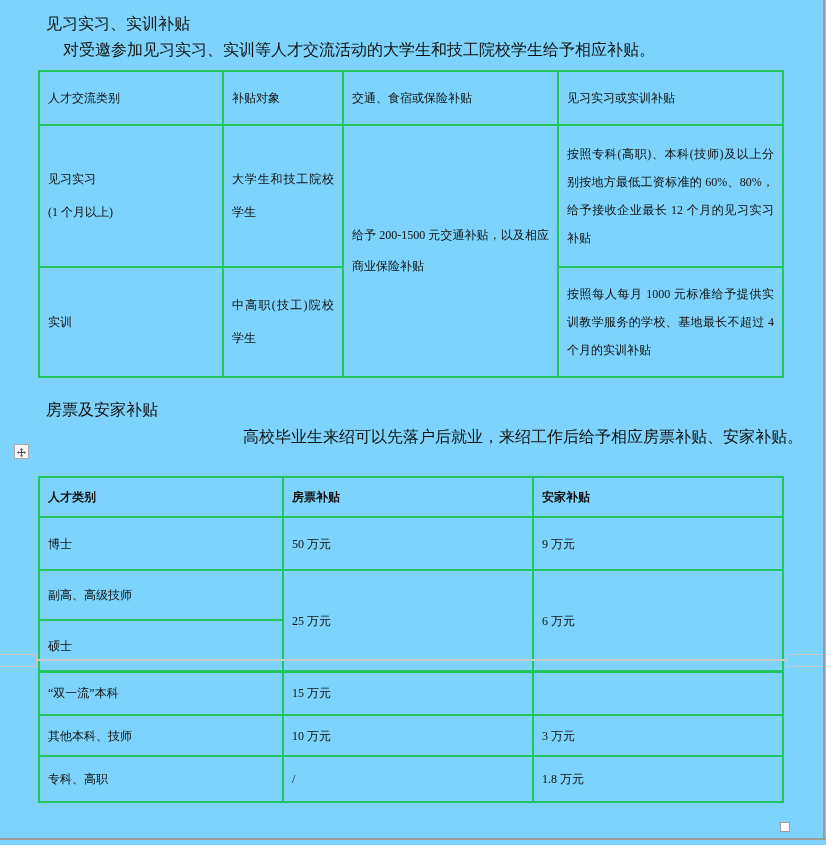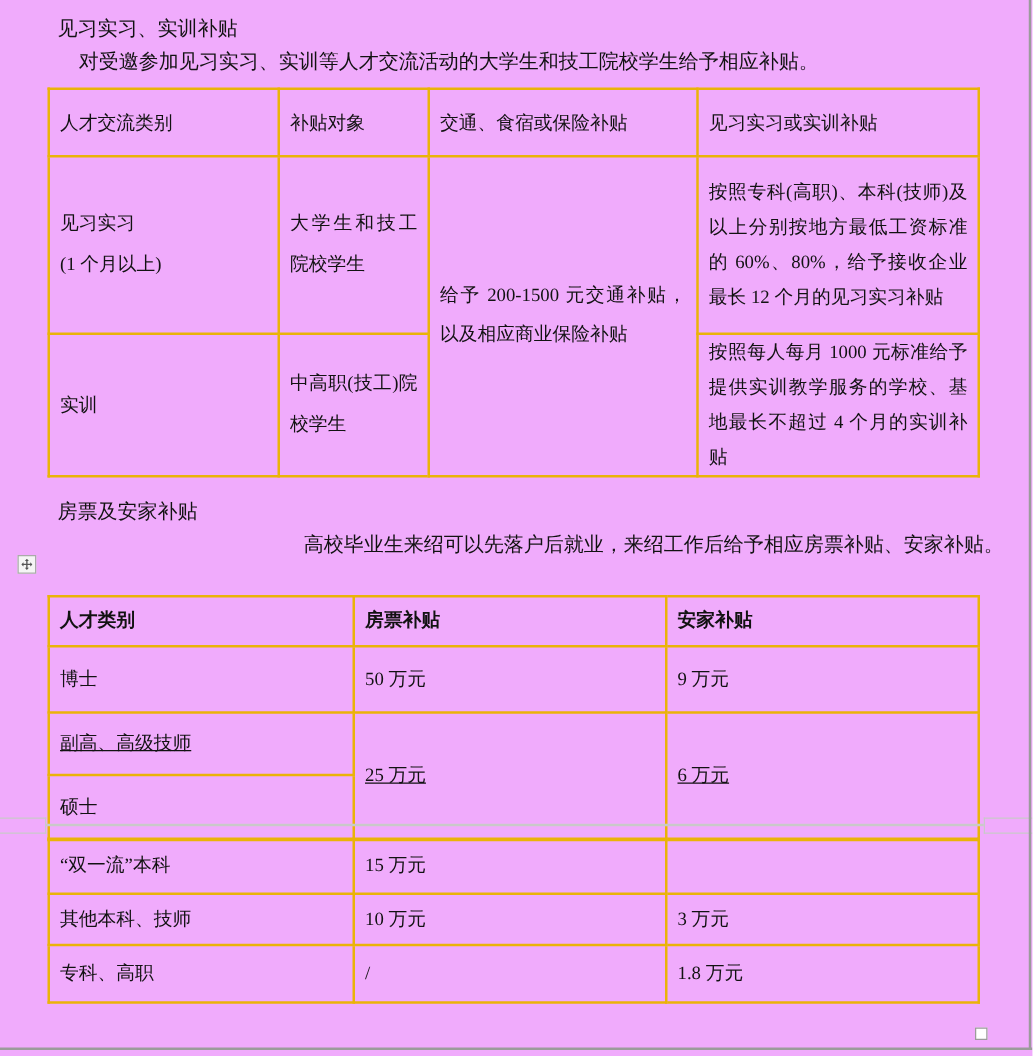--- a/index.html
+++ b/index.html
@@ -1,20 +1,20 @@
 <!DOCTYPE html>
 <html><head>
 <meta charset="utf-8">
 <style>
   html, body { margin: 0; padding: 0; background: #ffffff; }
   .canvas {
     position: relative;
     width: 826px;
     height: 845px;
-    background: #f0abfc;
+    background: #7dd3fc;
     overflow: hidden;
     font-family: "Liberation Serif", "DejaVu Serif", serif;
     color: #121212;
   }
   .heading {
     position: absolute;
     left: 46px;
     font-size: 16px;
     line-height: 22px;
     font-weight: normal;
@@ -28,24 +28,24 @@
     font-size: 16px;
     line-height: 22px;
     margin: 0;
   }
   table.doc-table {
     position: absolute;
     border-collapse: collapse;
     table-layout: fixed;
   }
   table.doc-table td {
-    border: 2px solid #eab308;
+    border: 2px solid #22c55e;
     padding: 0 8px;
     vertical-align: middle;
-    font-size: 15px;
+    font-size: 12px;
     color: #121212;
     overflow: hidden;
   }
   .just {
     text-align: justify;
     text-align-last: left;
     text-justify: inter-character;
   }
   .lh33 { line-height: 33px; }
   .lh31 { line-height: 31px; }
@@ -132,21 +132,21 @@
       <tr class="hdr" style="height:40px;">
         <td>人才类别</td>
         <td>房票补贴</td>
         <td>安家补贴</td>
       </tr>
       <tr style="height:53px;">
         <td>博士</td>
         <td>50 万元</td>
         <td>9 万元</td>
       </tr>
-      <tr style="height:50px;text-decoration:underline;">
+      <tr style="height:50px;">
         <td>副高、高级技师</td>
         <td rowspan="2">25 万元</td>
         <td rowspan="2">6 万元</td>
       </tr>
       <tr style="height:52px;">
         <td>硕士</td>
       </tr>
     </tbody>
   </table>
 

